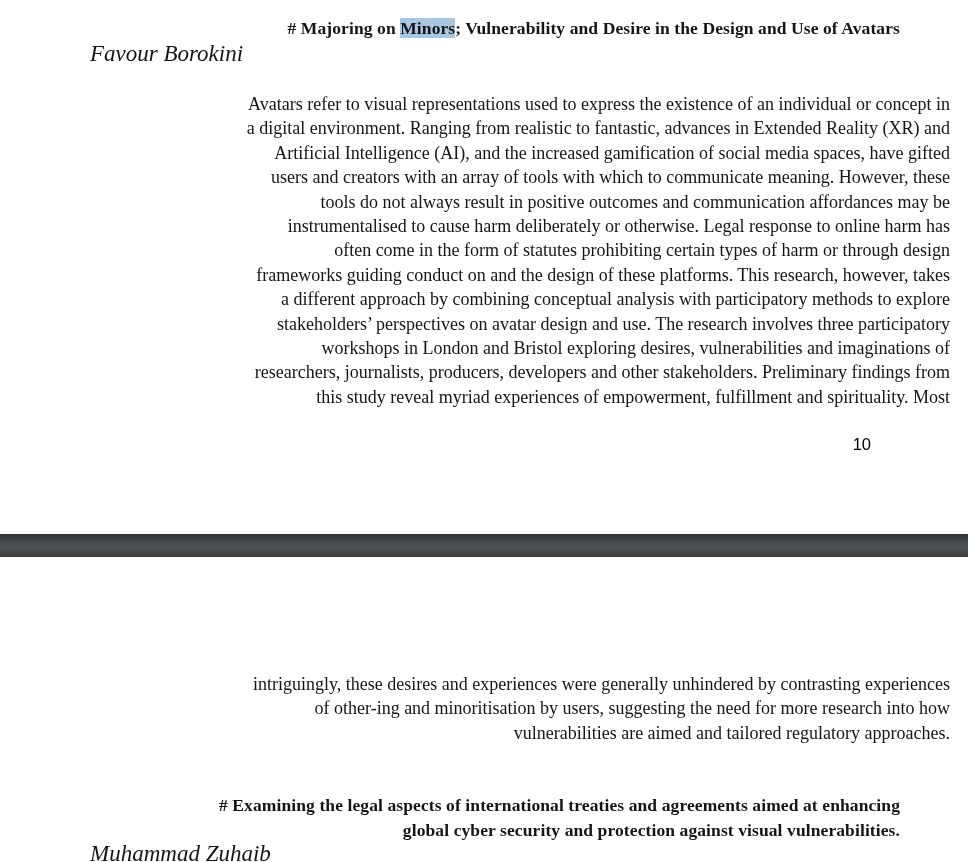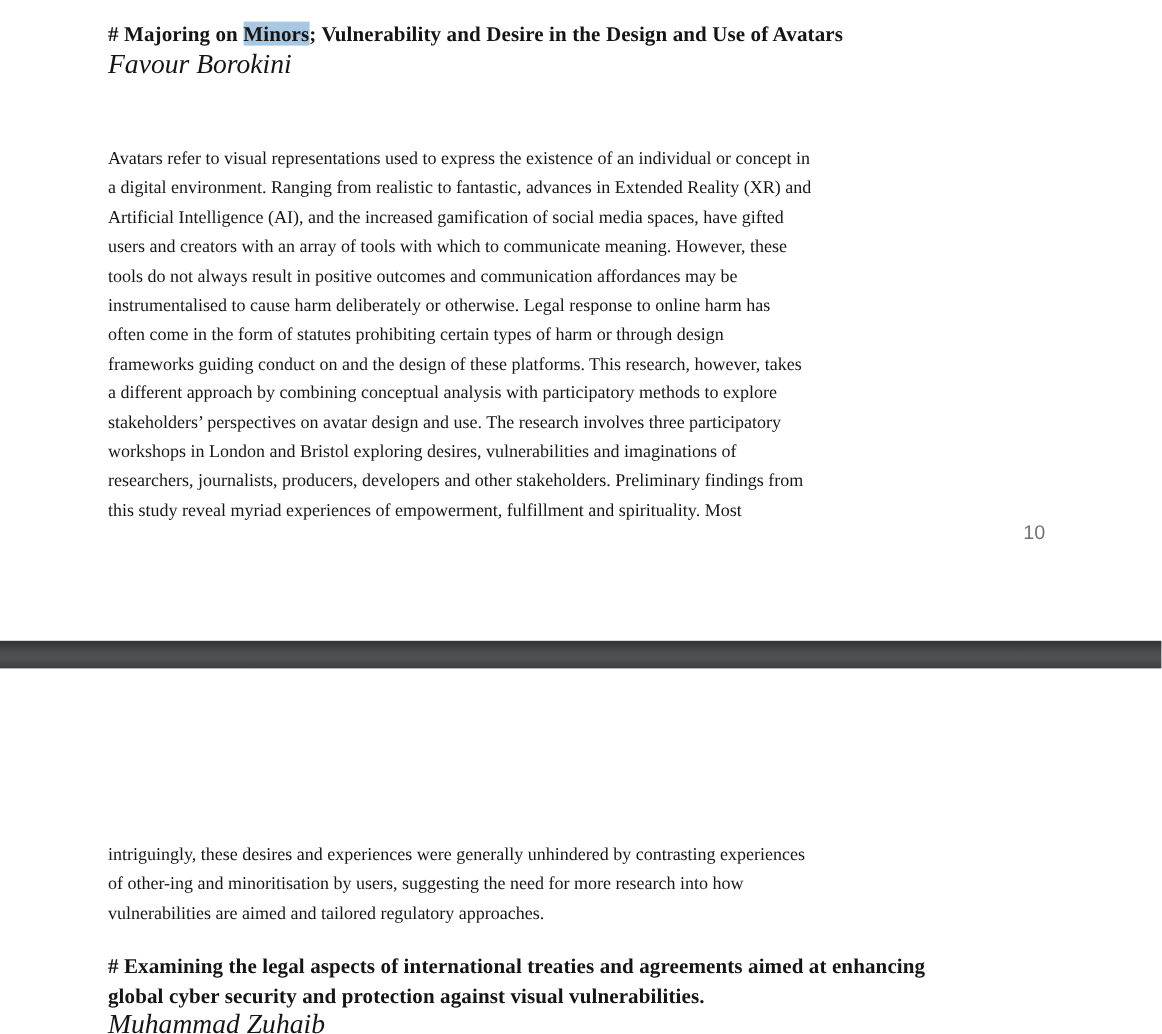--- a/index.html
+++ b/index.html
@@ -5,53 +5,52 @@
   html, body { margin: 0; padding: 0; }
   #screen {
     position: relative;
     width: 968px;
     height: 862px;
     background: #ffffff;
     overflow: hidden;
     font-family: "Liberation Serif", serif;
     color: #151515;
   }
-  .abs { position: absolute; }
+  .abs { position: absolute; text-align: right; }
   .doc-heading {
     left: 90px;
     width: 810px;
     font-size: 17.5px;
     font-weight: 700;
     line-height: 25.3px;
     letter-spacing: 0.1px;
     white-space: pre-line;
   }
   .doc-author {
     left: 90px;
     font-size: 23px;
     font-style: italic;
     line-height: 22px;
   }
   .doc-paragraph {
     left: 90px;
     width: 860px;
-    font-size: 15px;
+    font-size: 18px;
     line-height: 24.4px;
     white-space: pre-line;
-    margin-top: 29px;
   }
   .hl {
     background-color: #a9c7e1;
   }
   .page-number {
     right: 97px;
     top: 435px;
     font-family: "Liberation Sans", sans-serif;
     font-size: 16.5px;
-    color: #737373;
+    color: #000000;
   }
   .page-separator {
     left: 0;
     top: 534px;
     width: 968px;
     height: 23px;
     background: linear-gradient(180deg, #2f3336 0%, #4a4e51 45%, #4e5255 60%, #3c4043 100%);
   }
   #p1-title { top: 16px; }
   #p1-author { top: 43px; }

